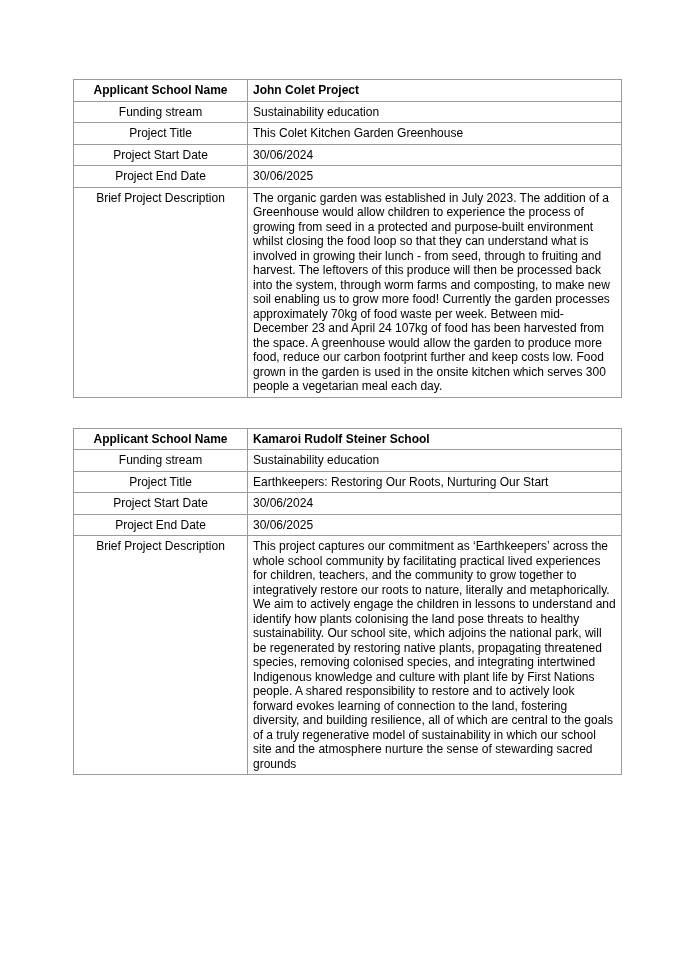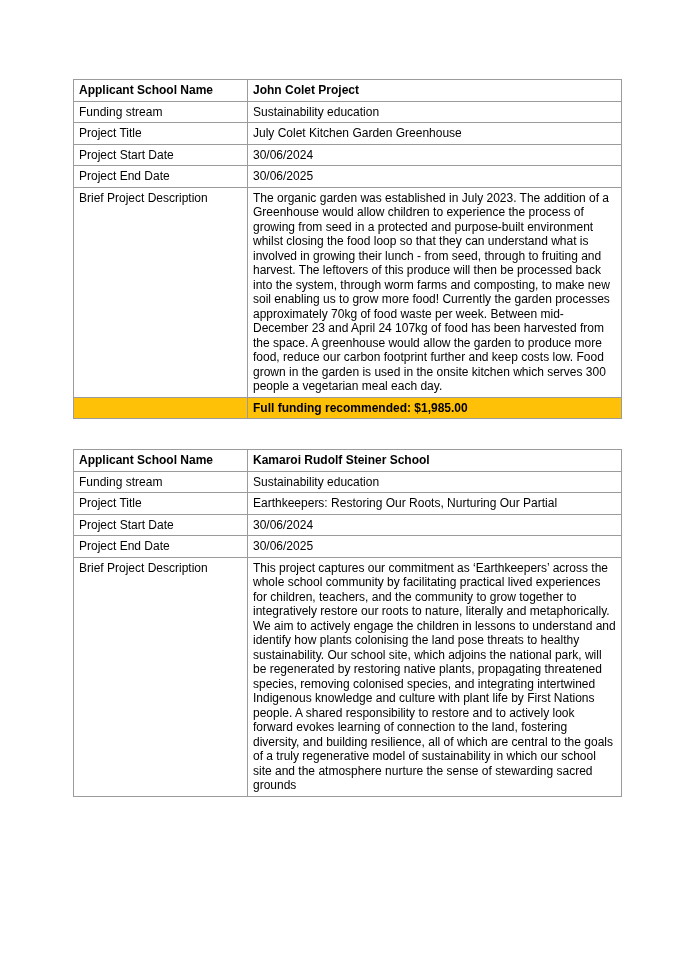--- a/index.html
+++ b/index.html
@@ -24,21 +24,21 @@
     margin: 0 0 30px 0;
     font-size: 12px;
     line-height: 14.5px;
   }
   table.doc-table td {
     border: 1px solid #9b9b9b;
     padding: 3px 5px 3px 5px;
     vertical-align: top;
     overflow: hidden;
   }
-  td.col-label { width: 163px; }
+  td.col-label { width: 163px; text-align: center; }
   td.col-value { width: 363px; }
   tr.plain-row td { height: 14px; }
   .bold { font-weight: bold; }
   tr.funding-row td {
     background: #FFC107;
     font-weight: bold;
     height: 14px;
   }
 </style>
 </head>
@@ -51,54 +51,50 @@
       <tr class="plain-row">
         <td class="col-label bold">Applicant School Name</td>
         <td class="col-value bold">John Colet Project</td>
       </tr>
       <tr class="plain-row">
         <td class="col-label">Funding stream</td>
         <td class="col-value">Sustainability education</td>
       </tr>
       <tr class="plain-row">
         <td class="col-label">Project Title</td>
-        <td class="col-value">July Colet Kitchen Garden Greenhouse</td>
+        <td class="col-value">This Colet Kitchen Garden Greenhouse</td>
       </tr>
       <tr class="plain-row">
         <td class="col-label">Project Start Date</td>
         <td class="col-value">30/06/2024</td>
       </tr>
       <tr class="plain-row">
         <td class="col-label">Project End Date</td>
         <td class="col-value">30/06/2025</td>
       </tr>
       <tr>
         <td class="col-label">Brief Project Description</td>
         <td class="col-value">The organic garden was established in July 2023. The addition of a Greenhouse would allow children to experience the process of growing from seed in a protected and purpose-built environment whilst closing the food loop so that they can understand what is involved in growing their lunch - from seed, through to fruiting and harvest. The leftovers of this produce will then be processed back into the system, through worm farms and composting, to make new soil enabling us to grow more food! Currently the garden processes approximately 70kg of food waste per week. Between mid-December 23 and April 24 107kg of food has been harvested from the space. A greenhouse would allow the garden to produce more food, reduce our carbon footprint further and keep costs low. Food grown in the garden is used in the onsite kitchen which serves 300 people a vegetarian meal each day.</td>
-      </tr>
-      <tr class="funding-row">
-        <td class="col-label"></td>
-        <td class="col-value">Full funding recommended: $1,985.00</td>
       </tr>
     </tbody>
   </table>
 
   <table class="doc-table">
     <tbody>
       <tr class="plain-row">
         <td class="col-label bold">Applicant School Name</td>
         <td class="col-value bold">Kamaroi Rudolf Steiner School</td>
       </tr>
       <tr class="plain-row">
         <td class="col-label">Funding stream</td>
         <td class="col-value">Sustainability education</td>
       </tr>
       <tr class="plain-row">
         <td class="col-label">Project Title</td>
-        <td class="col-value">Earthkeepers: Restoring Our Roots, Nurturing Our Partial</td>
+        <td class="col-value">Earthkeepers: Restoring Our Roots, Nurturing Our Start</td>
       </tr>
       <tr class="plain-row">
         <td class="col-label">Project Start Date</td>
         <td class="col-value">30/06/2024</td>
       </tr>
       <tr class="plain-row">
         <td class="col-label">Project End Date</td>
         <td class="col-value">30/06/2025</td>
       </tr>
       <tr>

